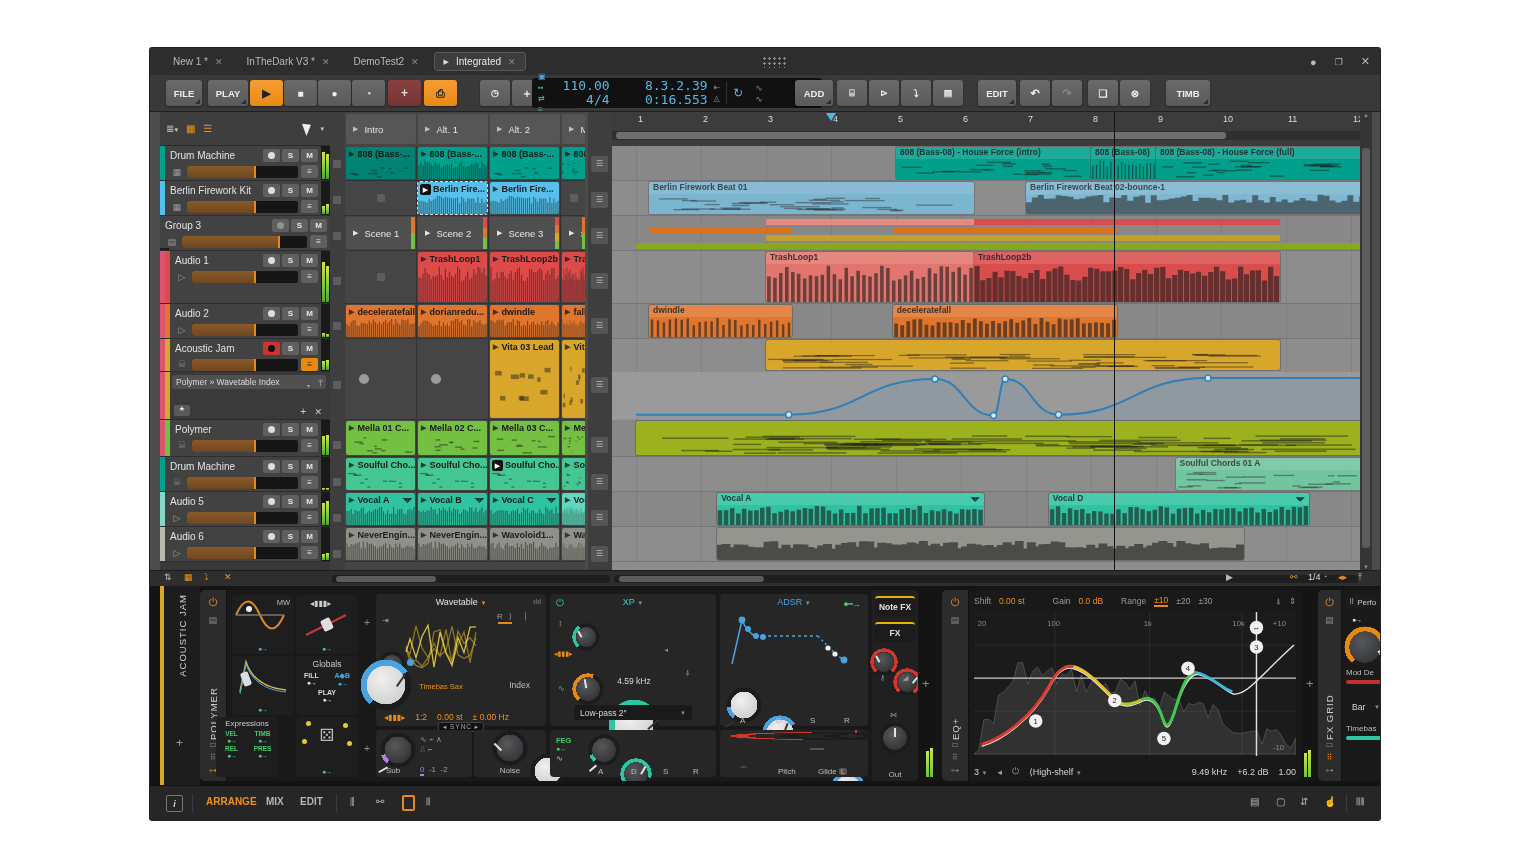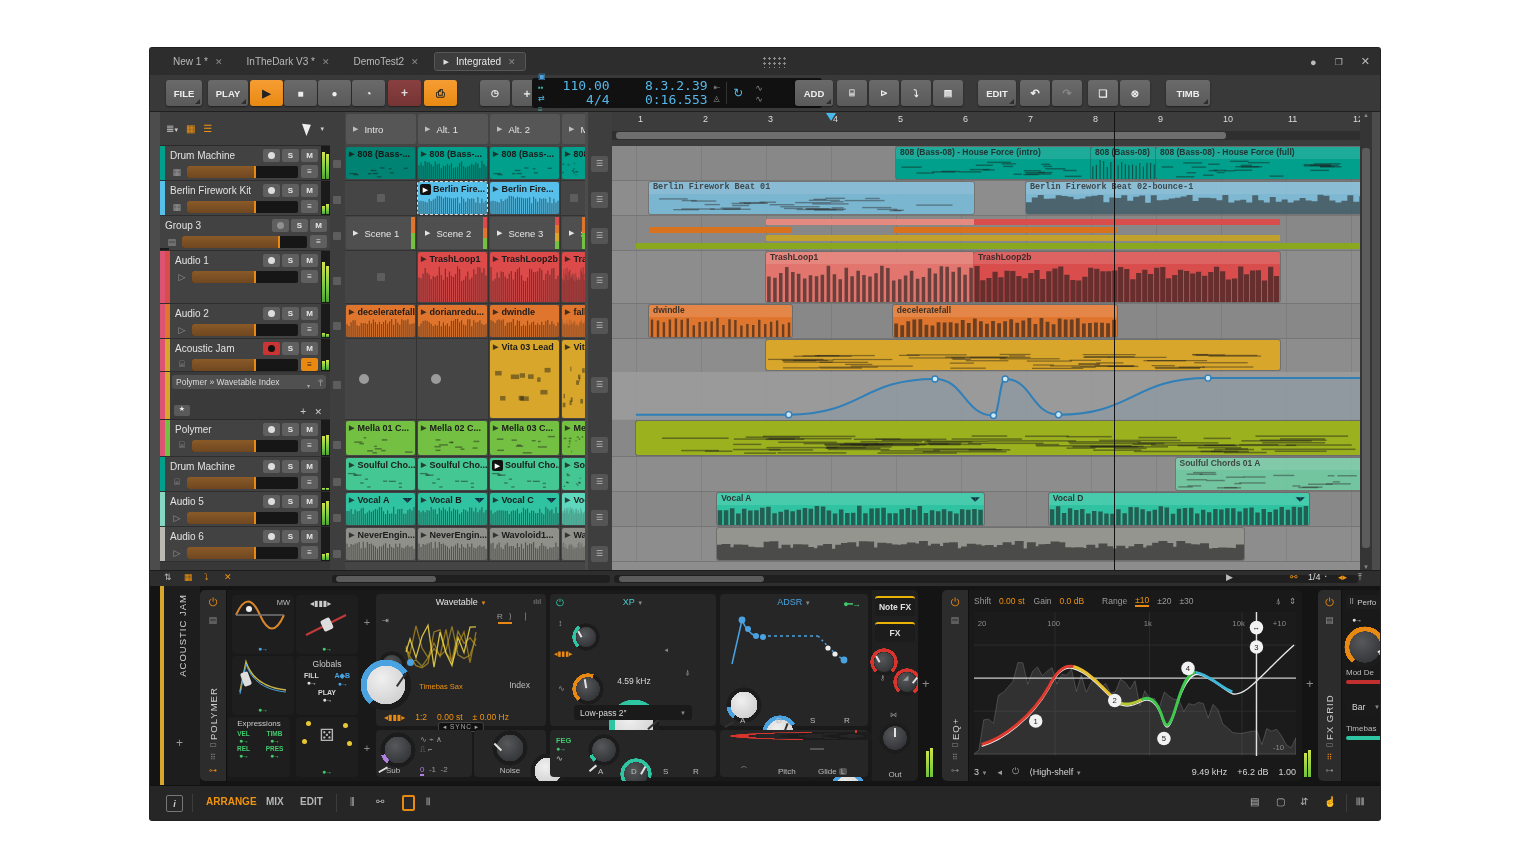--- a/index.html
+++ b/index.html
@@ -1228,21 +1228,21 @@
                     <rect x="21.3" y="77.6" width="4.8" height="7" fill="#1a1a1a" fill-opacity=".45"></rect>
                     <rect x="51.5" y="82.1" width="6.2" height="7" fill="#1a1a1a" fill-opacity=".45"></rect>
                     <rect x="66.9" y="30.8" width="12.1" height="7" fill="#1a1a1a" fill-opacity=".45"></rect>
                     <rect x="16.1" y="37.2" width="6.6" height="7" fill="#1a1a1a" fill-opacity=".45"></rect>
                     <rect x="23.8" y="54.4" width="3.9" height="7" fill="#1a1a1a" fill-opacity=".45"></rect>
                     <rect x="38.5" y="35.9" width="8.0" height="7" fill="#1a1a1a" fill-opacity=".45"></rect>
                   </svg>
                 </div>
               </div>
             </div>
-            <div class="lane" style="height: 35px; font-family: Liberation Mono, monospace;">
+            <div class="lane" style="height: 35px;">
               <div class="clip" style="left: 37px; width: 325px; top: 1px; height: 32px; background: rgb(121, 190, 221); opacity: 0.85;">
                 <div class="clab">Berlin Firework Beat 01</div>
                 <div class="cbody">
                   <svg viewBox="0 0 100 100" preserveAspectRatio="none" style="width:100%;height:100%">
                     <rect x="27.8" y="39.6" width="8.0" height="7" fill="#1a1a1a" fill-opacity=".45"></rect>
                     <rect x="50.6" y="23.2" width="4.0" height="7" fill="#1a1a1a" fill-opacity=".45"></rect>
                     <rect x="41.5" y="68.9" width="5.8" height="7" fill="#1a1a1a" fill-opacity=".45"></rect>
                     <rect x="37.1" y="50.0" width="7.6" height="7" fill="#1a1a1a" fill-opacity=".45"></rect>
                     <rect x="74.0" y="79.8" width="3.6" height="7" fill="#1a1a1a" fill-opacity=".45"></rect>
                     <rect x="12.9" y="31.7" width="7.8" height="7" fill="#1a1a1a" fill-opacity=".45"></rect>
@@ -1635,21 +1635,21 @@
                 <div class="wtext">FILL</div>
                 <div class="modarrow" style="color:#ddd">●→</div>
               </div>
           <div style="text-align:center">
                 <div class="blue">A◆B</div>
                 <div class="modarrow blue">●→</div>
               </div>
         </div>
         <div style="text-align:center;font-size:7px;font-weight:bold;margin-top:2px"><span class="wtext">PLAY</span><div class="modarrow" style="color:#ddd">●→</div></div>
       </div>
-      <div class="mcell" style="left:28px;top:127px;height:60px">
+      <div class="mcell" style="left:16px;top:127px;height:60px">
         <div style="text-align:center;font-size:8px;color:#ccc;margin-top:2px">Expressions</div>
         <div style="display:grid;grid-template-columns:1fr 1fr;font-size:6.5px;font-weight:bold;text-align:center;margin-top:2px;row-gap:1px">
           <div class="green"><span>VEL</span><div class="modarrow green">●→</div></div>
           <div class="green"><span>TIMB</span><div class="modarrow green">●→</div></div>
           <div class="green"><span>REL</span><div class="modarrow green">●→</div></div>
           <div class="green"><span>PRES</span><div class="modarrow green">●→</div></div>
         </div>
       </div>
       <div class="mcell" style="left:96px;top:127px;height:60px">
         <div style="text-align:center;font-size:17px;color:#b5b5b5;margin-top:8px;position:relative">⚄
@@ -1846,21 +1846,21 @@
         <span class="orangec" style="font-size:11px">⏻</span>
         <span style="font-size:9px;margin-top:6px">▤</span>
         <span class="vlab" style="flex:1;margin-top:8px">EQ+</span>
         <span style="font-size:8px">▭</span>
         <span style="font-size:8px;margin-top:4px">⠿</span>
         <span style="font-size:8px;margin-top:4px">⊶</span>
       </div>
       <div class="a" style="left:32px;top:5px;right:6px;display:flex;align-items:center;gap:8px;font-size:8.5px">
         <span class="gtext">Shift</span>
         <span class="otext">0.00 st</span>
-        <span class="gtext" style="margin-left:1px">Gain</span>
+        <span class="gtext" style="margin-left:20px">Gain</span>
         <span class="otext">0.0 dB</span>
         <span class="gtext" style="margin-left:10px">Range</span>
         <span class="otext" style="border-bottom:2px solid #e98912">±10</span>
         <span class="gtext">±20</span>
         <span class="gtext">±30</span>
         <span style="flex:1"></span>
         <span class="gtext">⍋</span>
         <span class="gtext">⇕</span>
       </div>
       <svg class="a" style="left:32px;top:22px" width="322" height="144" viewBox="0 0 334 148" preserveAspectRatio="none">

